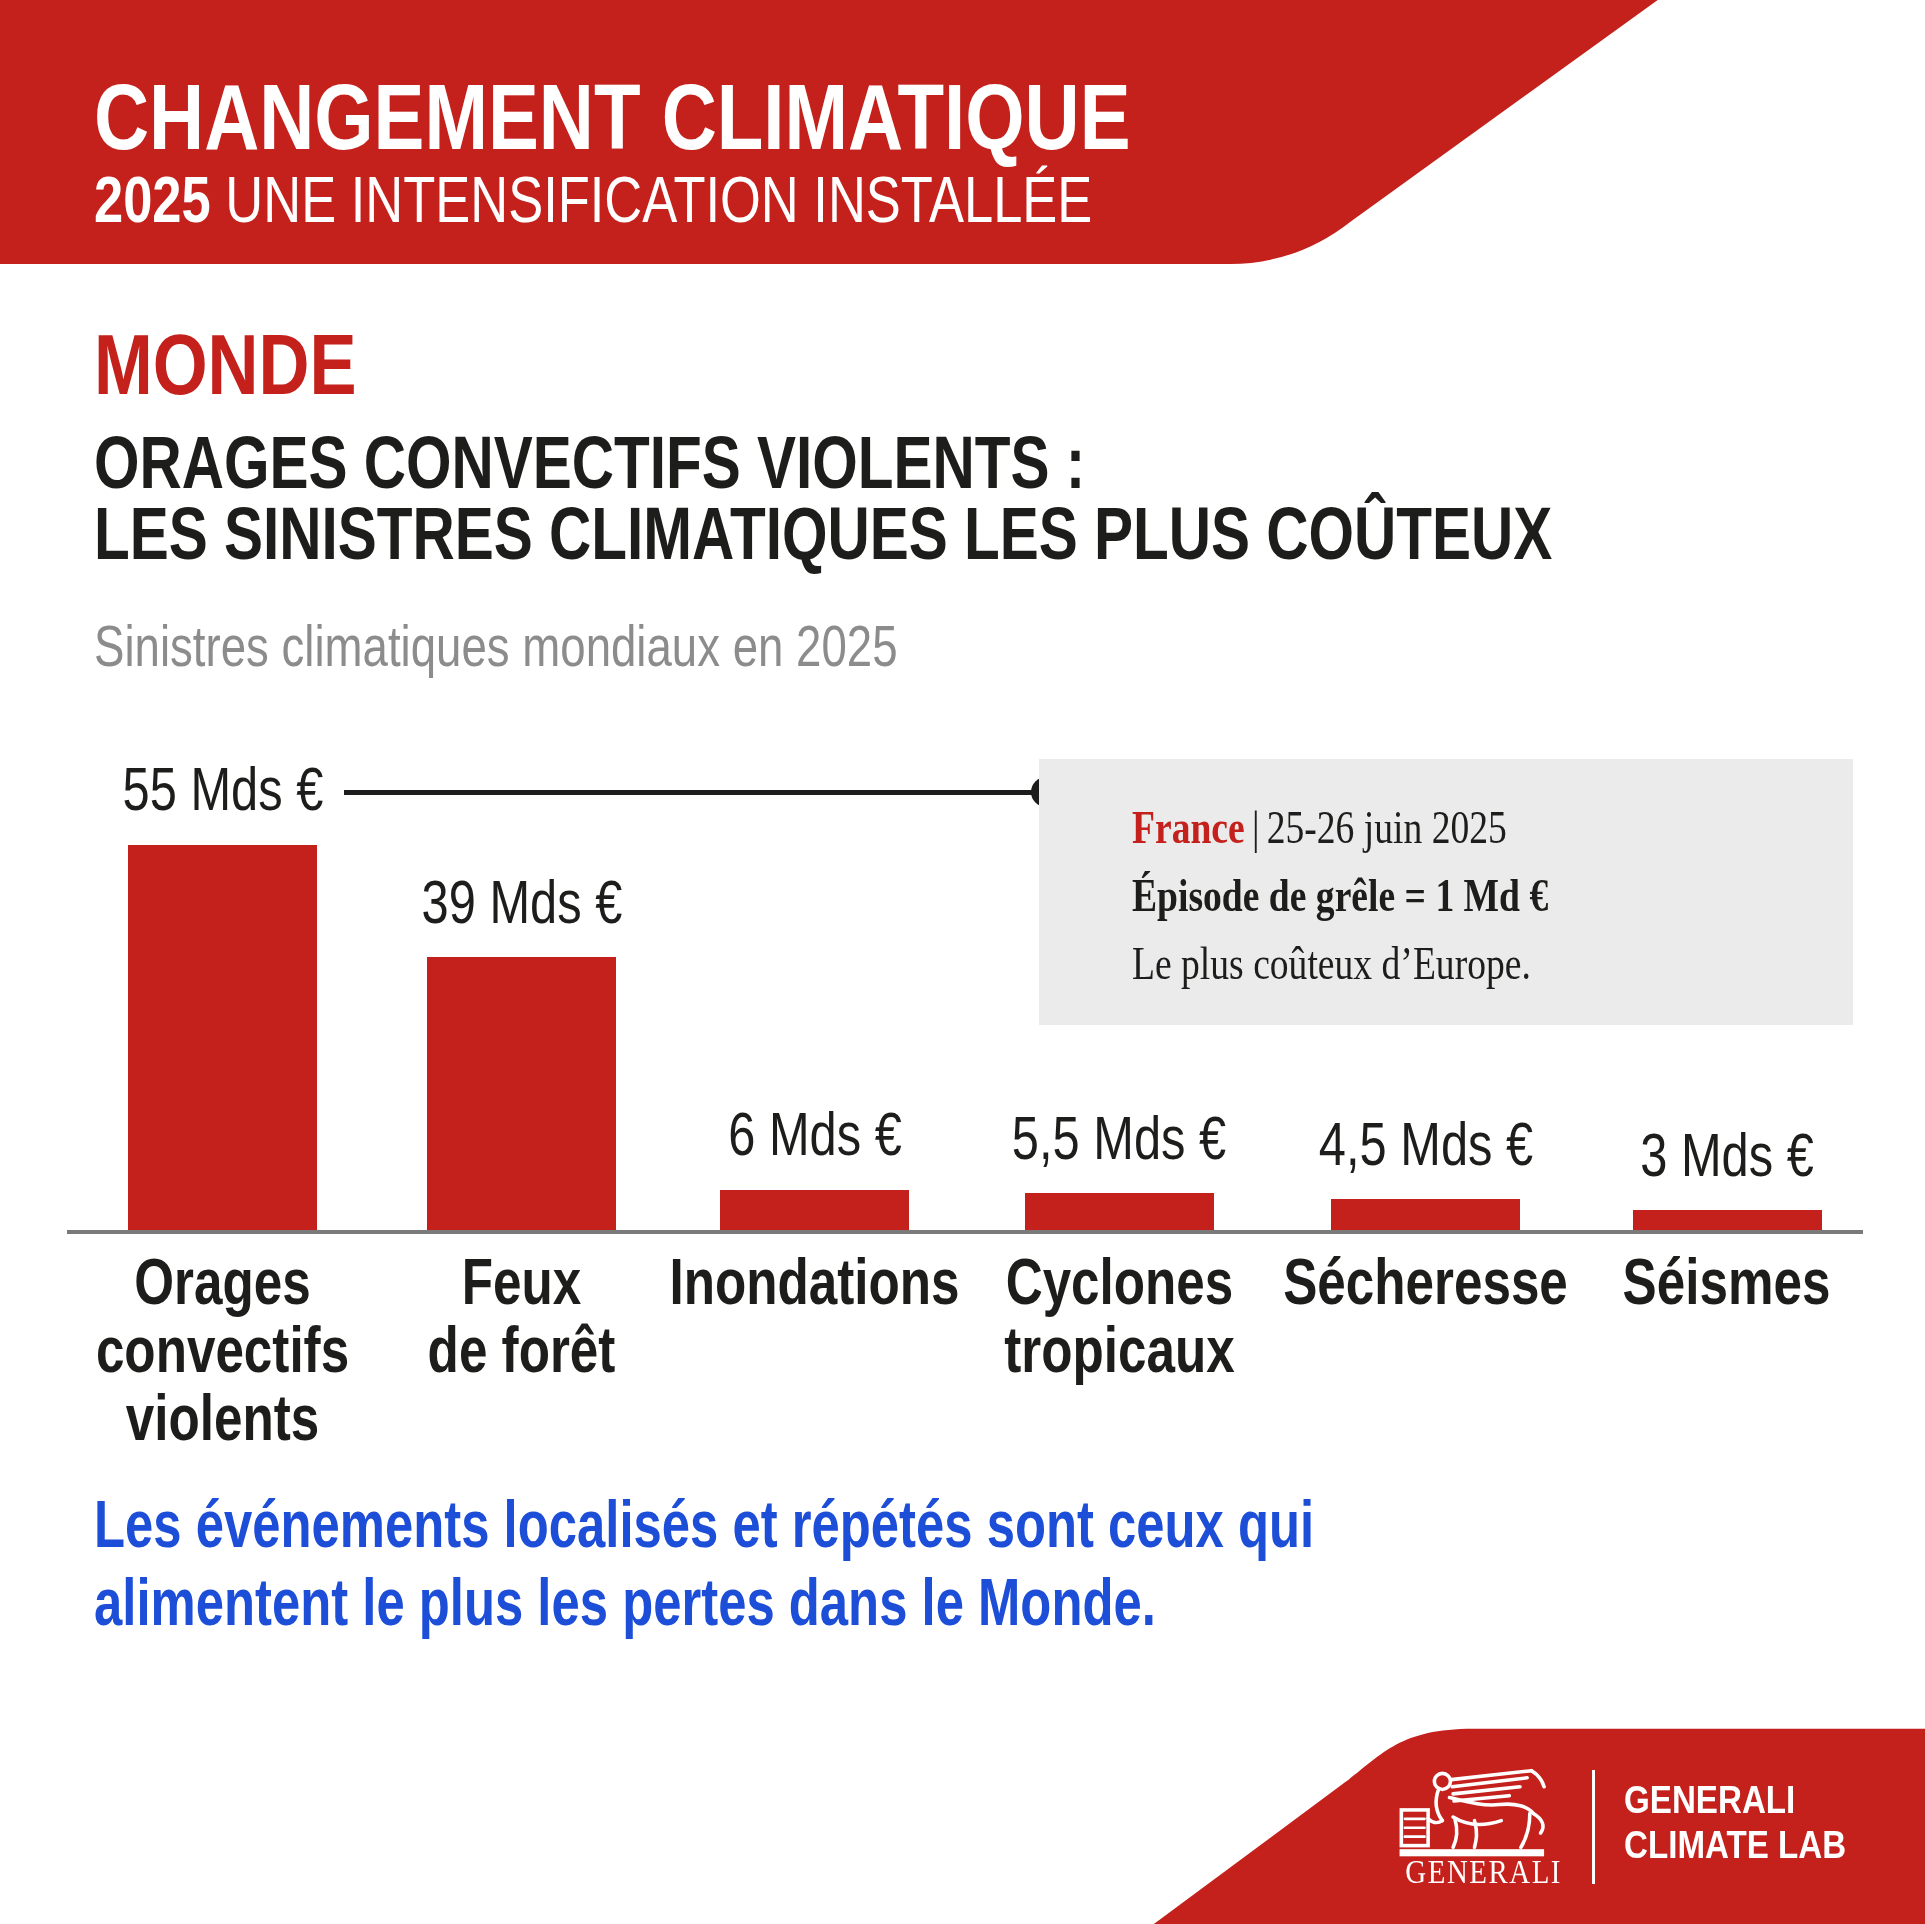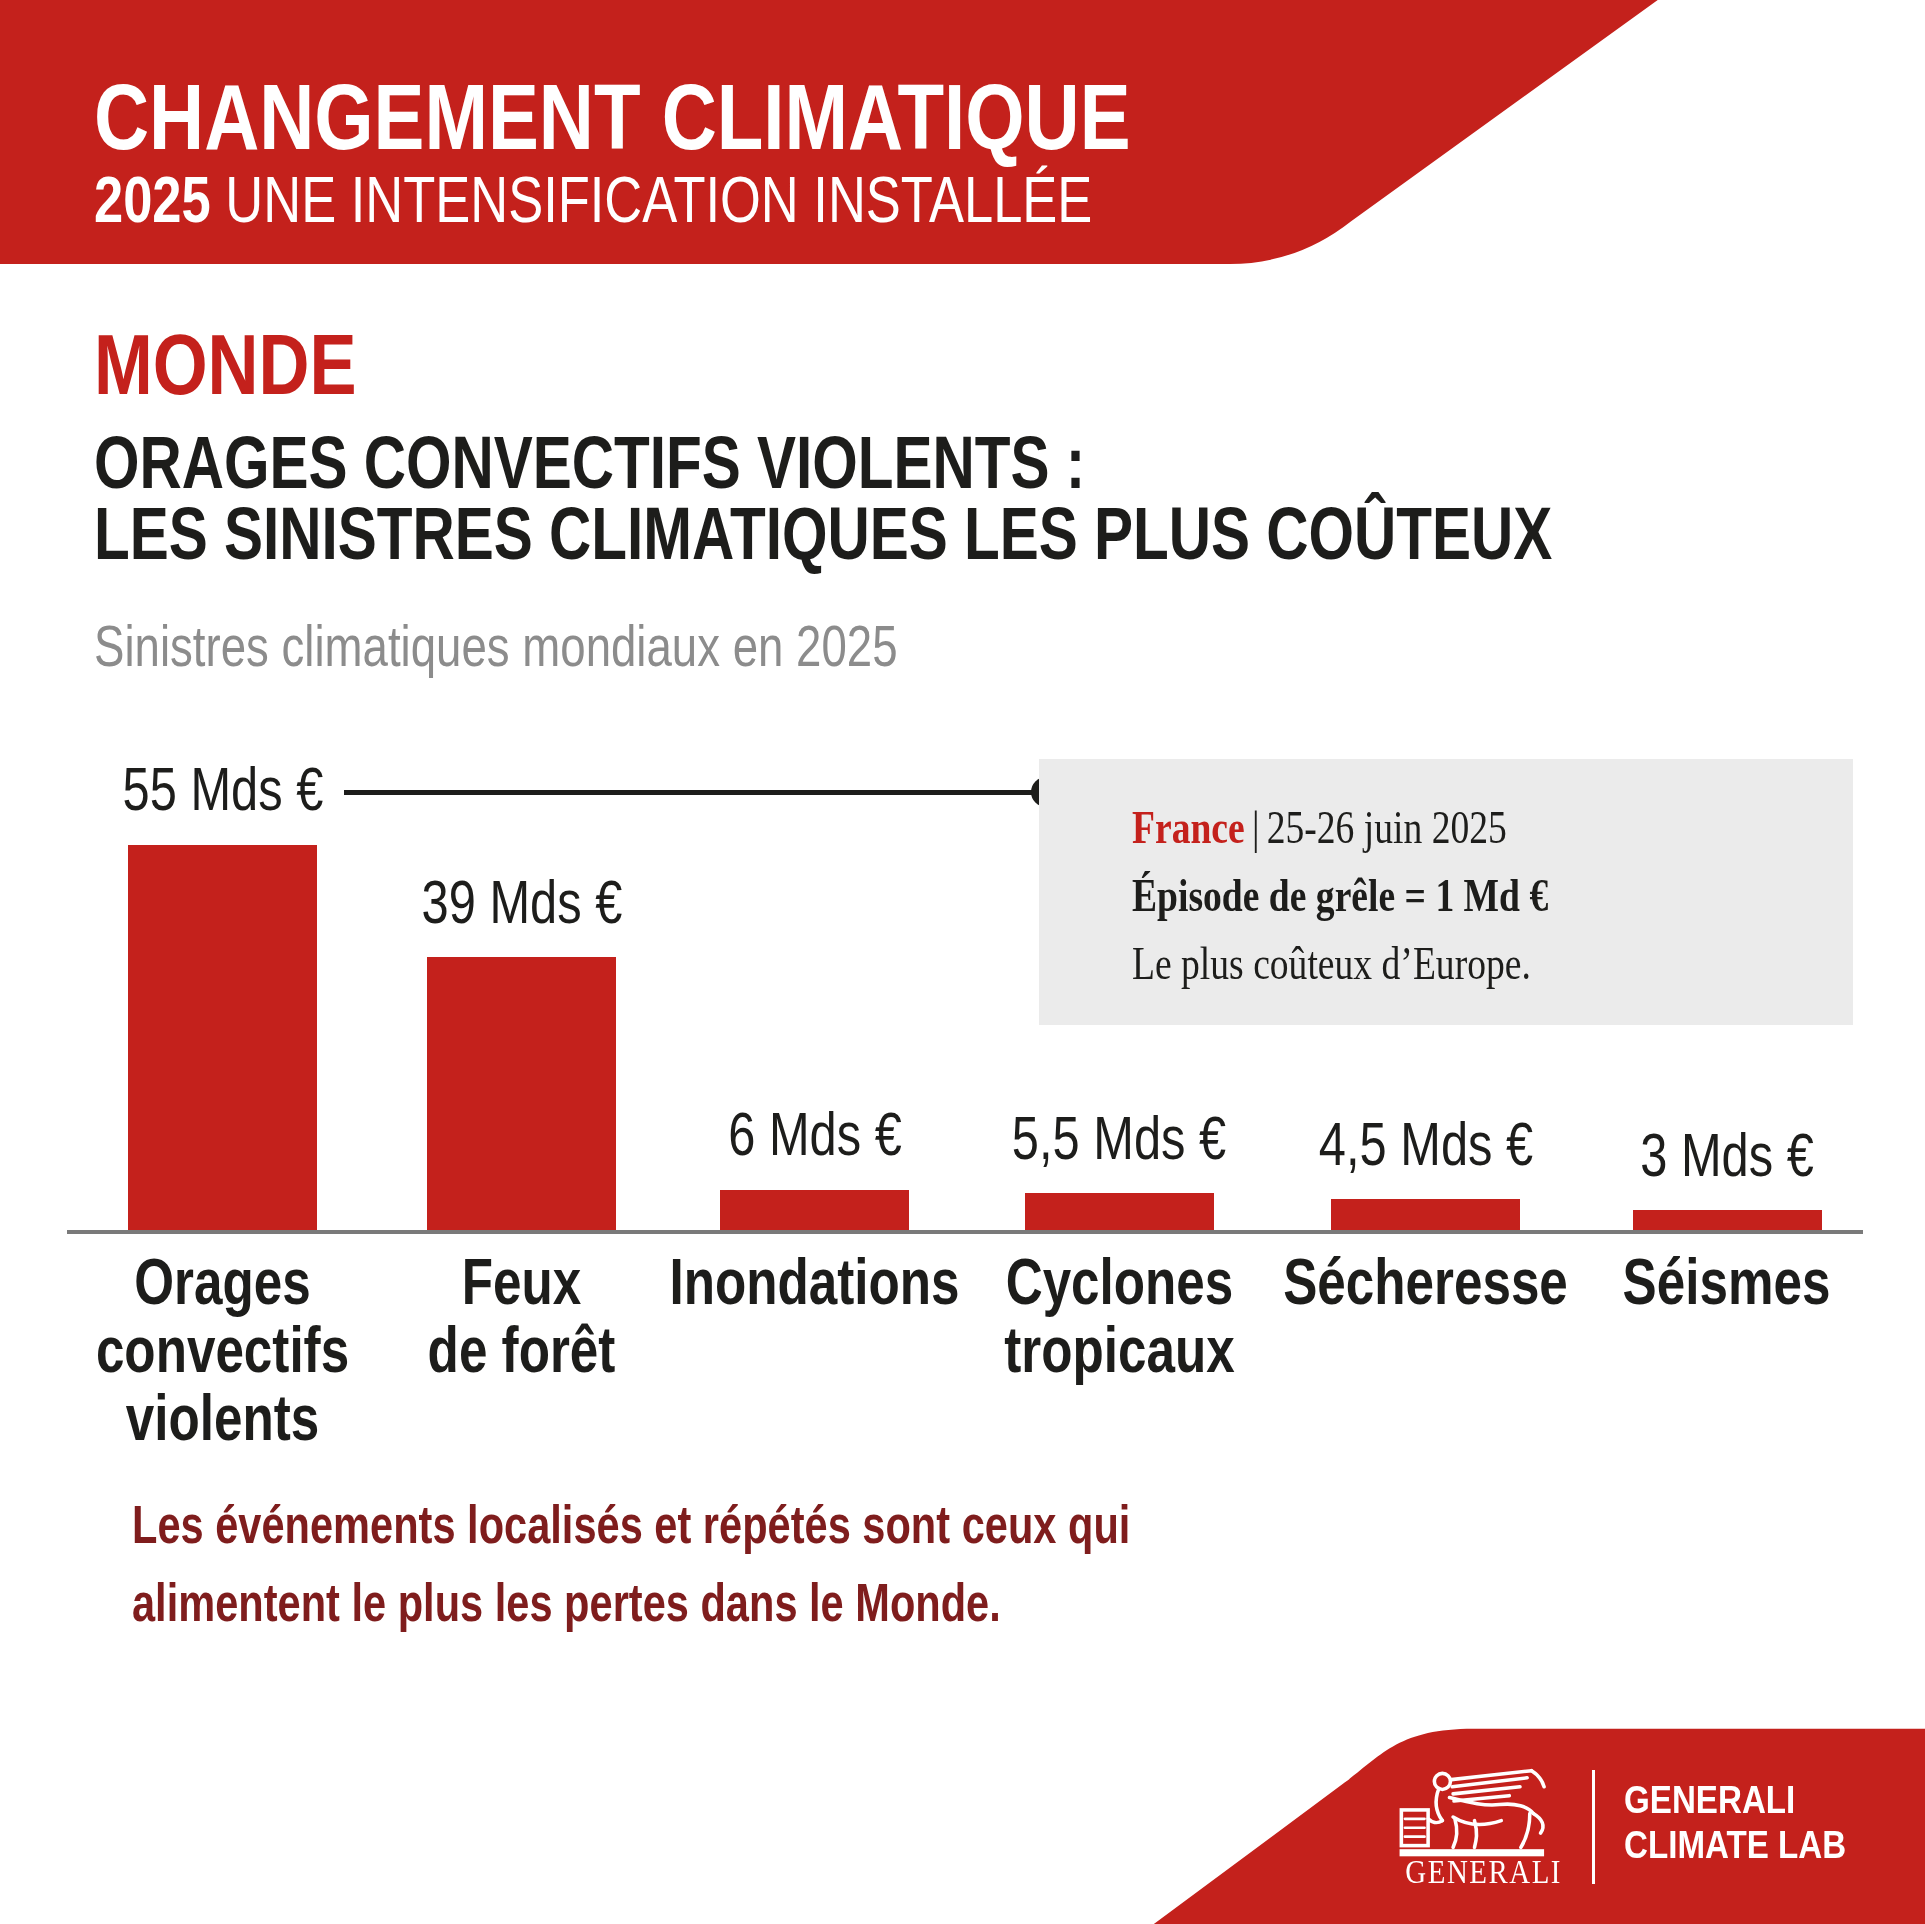--- a/index.html
+++ b/index.html
@@ -32,21 +32,21 @@
   .connector{left:344px;top:790px;width:702px;height:5.3px;background:#1D1D1B;}
   .connector-dot{left:1031px;top:777px;width:30px;height:30px;border-radius:50%;background:#1D1D1B;}
 
   .callout{left:1039px;top:759px;width:814px;height:266px;background:#EBEBEB;}
   .callout-text{left:1132px;top:793px;font-size:47px;line-height:68px;color:#1D1D1B;font-family:Liberation Serif, serif;}
   .callout-text .line{transform:scaleX(.80);transform-origin:0 0;white-space:nowrap;}
   .callout-country{color:#C4211C;font-weight:700;}
   .callout-sep{font-weight:300;color:#1D1D1B;padding:0 9px;}
   .callout-line2{font-weight:700;}
 
-  .footnote{left:94px;top:1485px;font-size:54px;font-weight:700;color:#7f1d1d;line-height:78px;margin-left:38px;}
+  .footnote{left:94px;top:1485px;font-size:66px;font-weight:700;color:#1d4ed8;line-height:78px;}
   .footnote .line{transform:scaleX(.77);transform-origin:0 0;white-space:nowrap;}
 
   .generali-serif{left:1393px;top:1855px;width:164px;text-align:center;color:#fff;
     font-family:"Liberation Serif",serif;font-size:34px;line-height:34px;letter-spacing:1.8px;
     transform:scaleX(.85);transform-origin:50% 0;white-space:nowrap;}
   .lab-sep{left:1592px;top:1770px;width:2.7px;height:114px;background:#fff;}
   .lab-text{left:1624px;top:1777px;color:#fff;font-size:39px;font-weight:700;line-height:45px;}
   .lab-text .line{transform:scaleX(.85);transform-origin:0 0;white-space:nowrap;}
 </style>
 </head>

